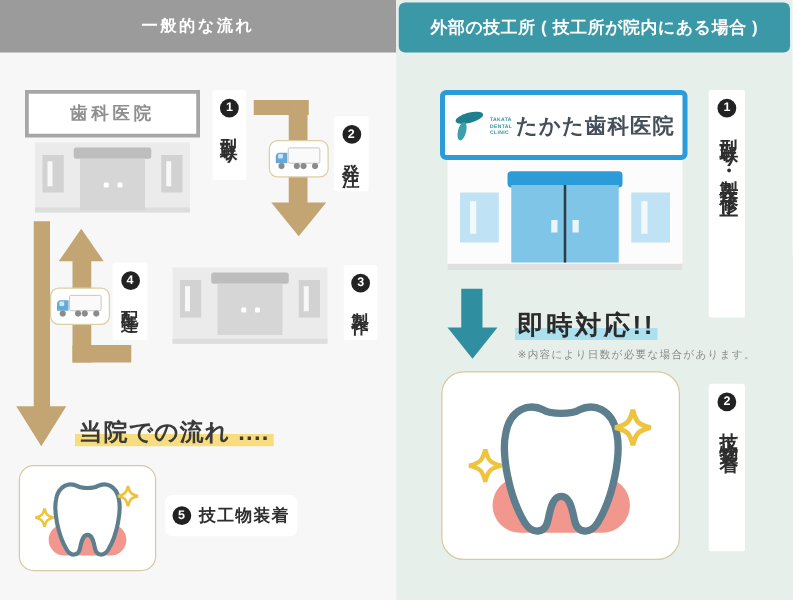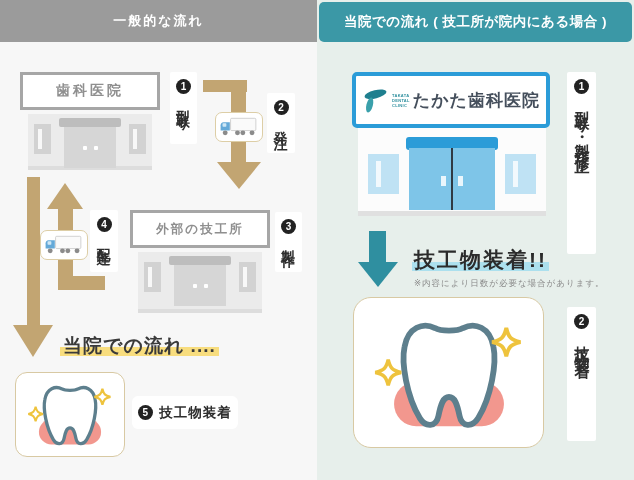--- a/index.html
+++ b/index.html
@@ -115,23 +115,20 @@
         <circle cx="43" cy="22" r="3.2" fill="#8b8b8b"></circle>
       </svg>
     </div>
 
     <div class="vlabel" style="left:267px;top:93px;width:28px;height:60px;">
       <span class="num">2</span>
       <span class="vtext">発注</span>
     </div>
 
     <div class="bld" style="left:130px;top:210px;width:140px;">
-      <div class="sign" style="font-size:12.5px;letter-spacing:2px;">
-        <span>外部の技工所</span>
-      </div>
       <div class="body" style="height:61px;">
         <div class="win" style="left:6px;"></div>
         <div class="win" style="right:6px;"></div>
         <div class="awn"></div>
         <div class="door">
           <div class="dot"></div>
             <div class="dot"></div>
         </div>
       </div>
     </div>
@@ -183,21 +180,21 @@
     </div>
 
     <div class="hlabel" style="left:132px;top:396px;width:106px;height:33px;">
       <span class="num">5</span>
       <span>技工物装着</span>
     </div>
   </div>
 
   <div class="panel panel-right">
     <div class="hdr hdr-right">
-      <span>当院での流れ ( 技工所が院内にある場合 )</span>
+      <span>外部の技工所 ( 技工所が院内にある場合 )</span>
     </div>
 
     <div class="rsign" style="left:35px;top:72px;width:198px;height:56px;">
       <svg viewBox="0 0 30 32" width="27" height="29">
         <ellipse cx="15" cy="9" rx="12.5" ry="4.5" transform="rotate(-14 15 9)" fill="#1f7f8f"></ellipse>
         <ellipse cx="8.5" cy="21" rx="3.6" ry="8.5" transform="rotate(14 8.5 21)" fill="#3aa0ab"></ellipse>
       </svg>
       <span class="logo-text">
         <span>TAKATA</span>
         <span>DENTAL</span>
@@ -220,21 +217,21 @@
       <span class="num">1</span>
       <span class="vtext" style="font-size:15px;">型取り・製作・修正</span>
     </div>
 
     <div>
       <div class="bar" style="left:52px;top:231px;width:17px;height:33px;background:var(--arrow-teal,#2f8fa0);"></div>
       <div class="tri" style="left:41px;top:262px;border-left:20px solid transparent;border-right:20px solid transparent;border-top:25px solid var(--arrow-teal,#2f8fa0);"></div>
     </div>
 
     <div class="instant" style="left:95px;top:246px;">
-      <span class="hl">技工物装着!!</span>
+      <span class="hl">即時対応!!</span>
     </div>
     <div class="caution" style="left:97px;top:278px;">※内容により日数が必要な場合があります。</div>
 
     <div class="toothbox" style="left:36px;top:297px;width:191px;height:151px;border-radius:18px;">
       <svg viewBox="0 0 130 112" width="152">
         <rect x="18" y="64" width="94" height="38" rx="19" fill="var(--gum-pink,#f2978e)"></rect>
         <path d="M40,95 C29,77 24,48 27,34 C30,17 43,13 53,18 C58,21 72,21 77,18 C87,13 100,17 103,34 C106,48 101,77 90,95 C85,103 76,103 74,93 C72,83 70,77 65,77 C60,77 58,83 56,93 C54,103 45,103 40,95 Z" fill="#ffffff" stroke="var(--tooth-outline,#5d7f8d)" stroke-width="5" stroke-linejoin="round"></path>
         <path d="M0,-11 C1.8,-3.5 3.5,-1.8 11,0 C3.5,1.8 1.8,3.5 0,11 C-1.8,3.5 -3.5,1.8 -11,0 C-3.5,-1.8 -1.8,-3.5 0,-11 Z" transform="translate(13,56)" fill="#fff" stroke="var(--sparkle-yellow,#eec33d)" stroke-width="3"></path>
         <path d="M0,-11 C1.8,-3.5 3.5,-1.8 11,0 C3.5,1.8 1.8,3.5 0,11 C-1.8,3.5 -3.5,1.8 -11,0 C-3.5,-1.8 -1.8,-3.5 0,-11 Z" transform="translate(114,30) scale(1.1)" fill="#fff" stroke="var(--sparkle-yellow,#eec33d)" stroke-width="3"></path>
       </svg>

